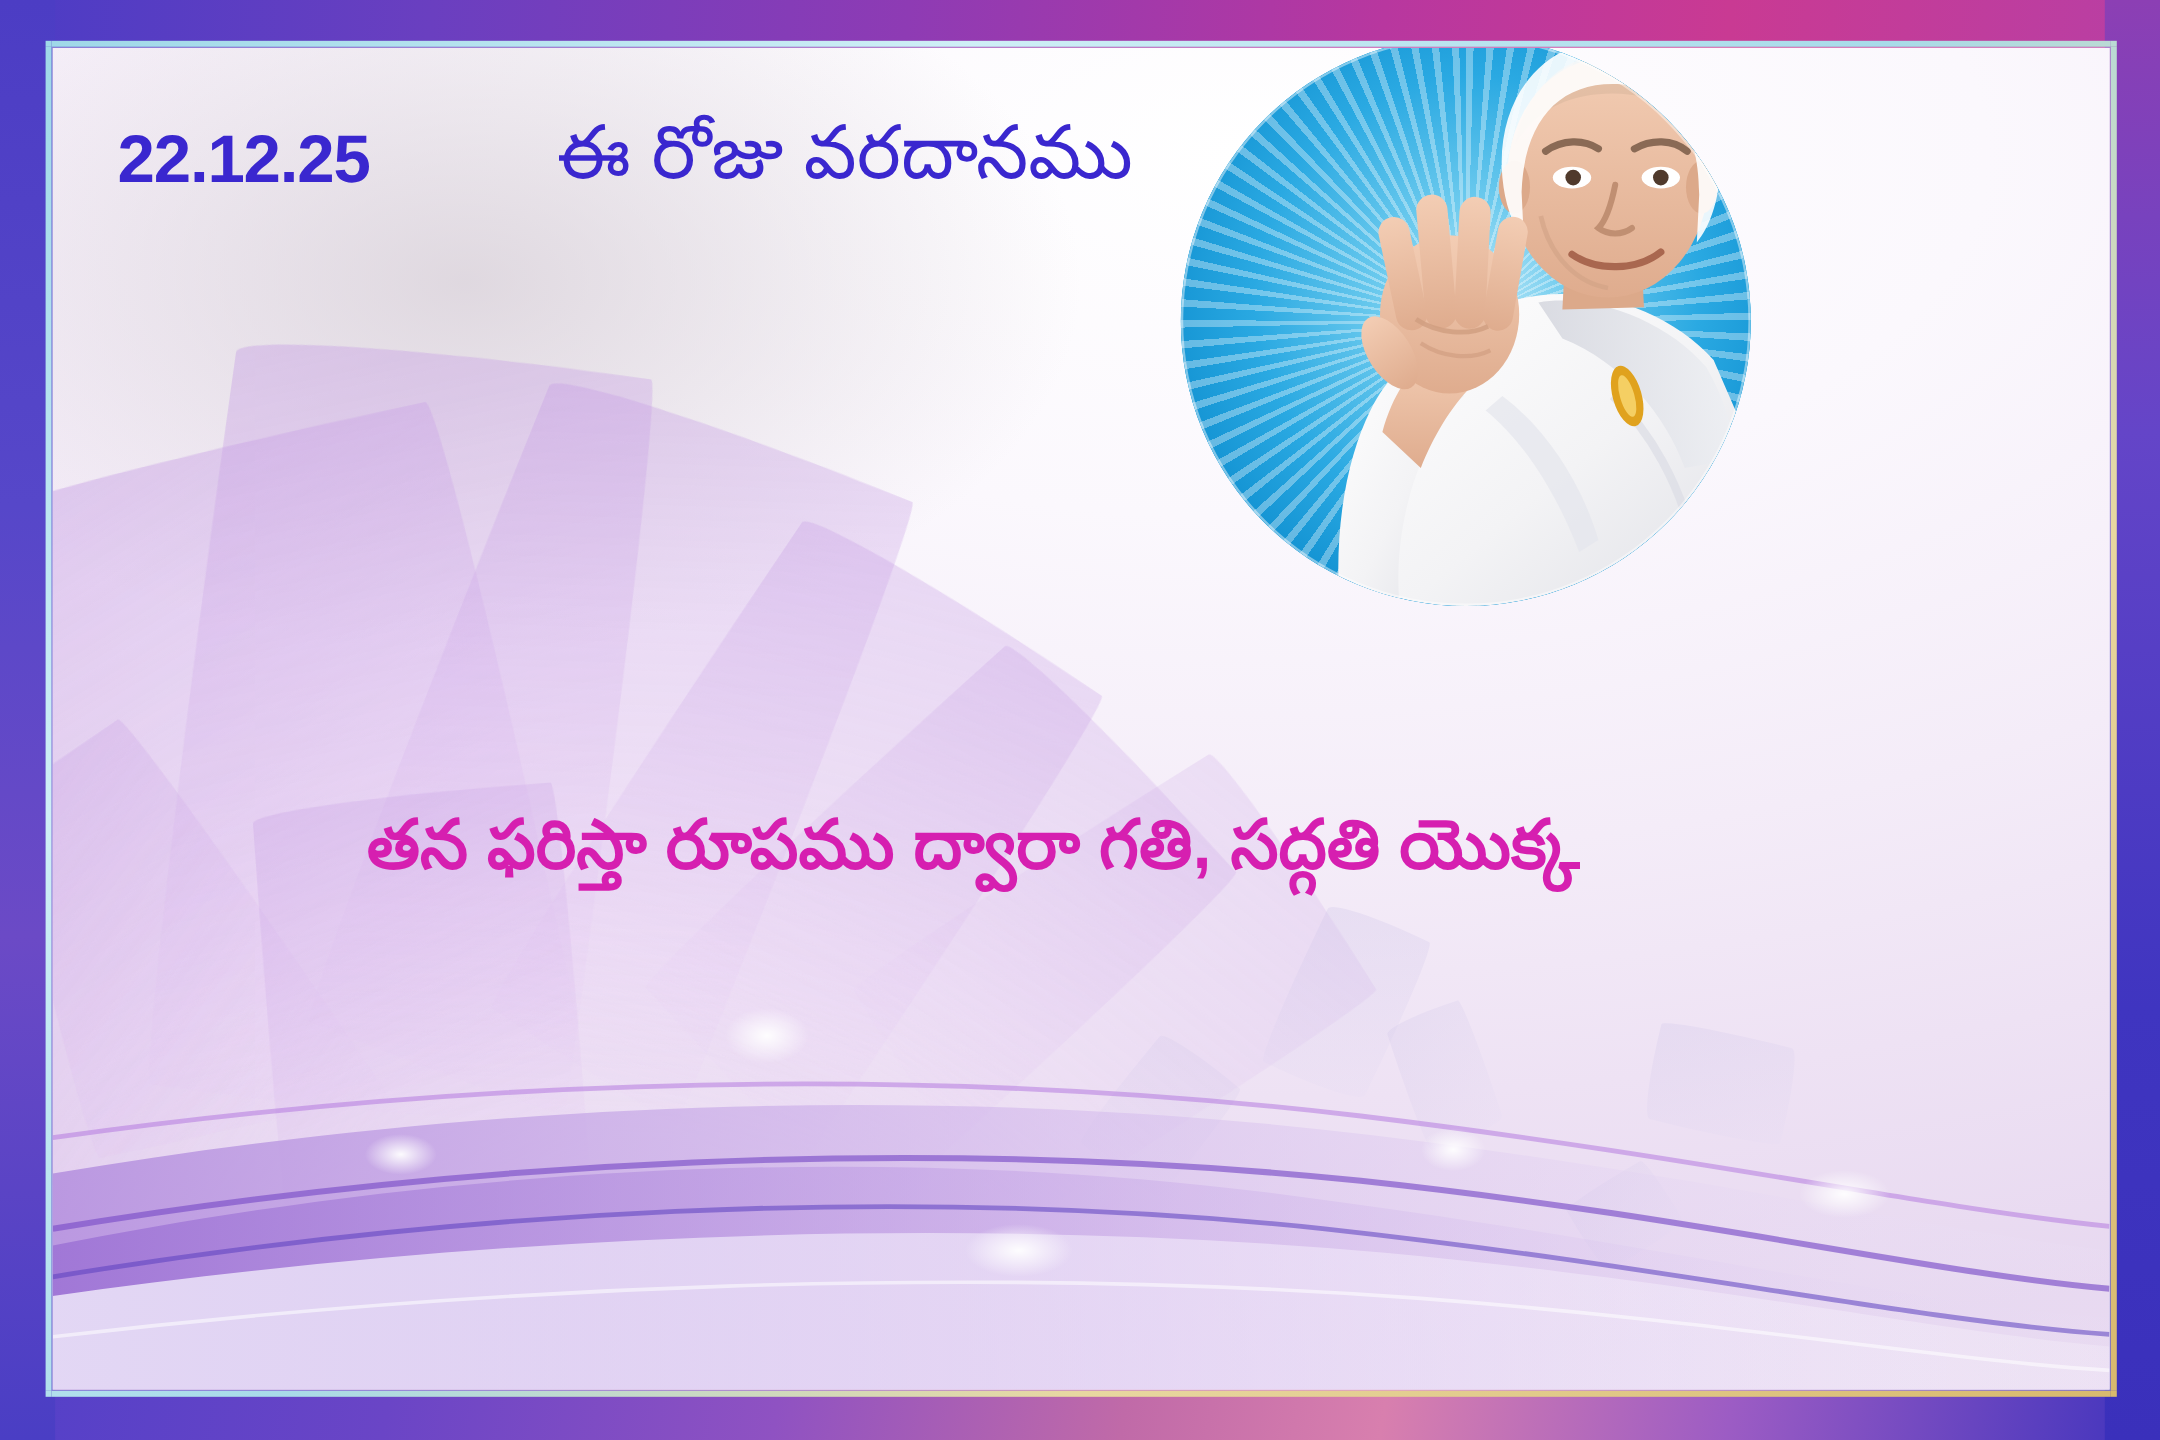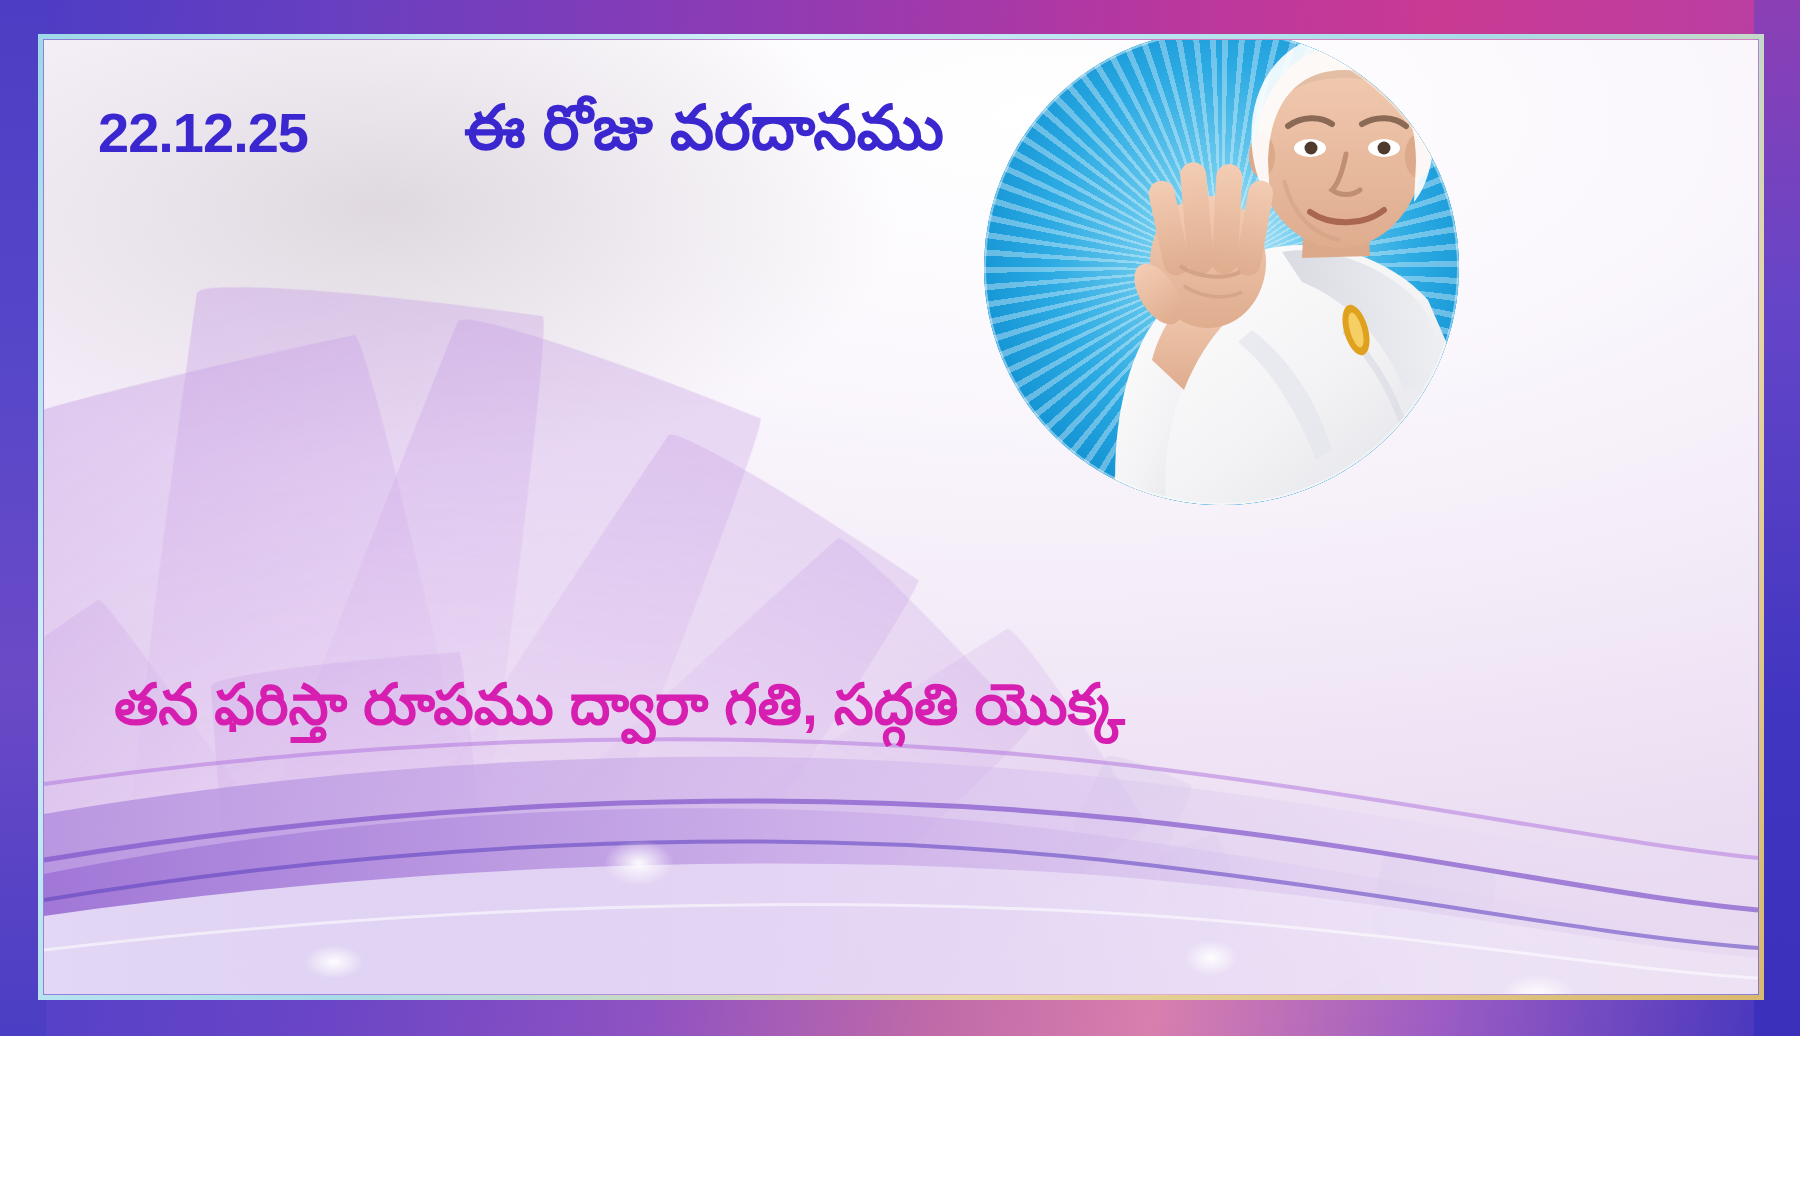--- a/index.html
+++ b/index.html
@@ -3,21 +3,21 @@
 <meta charset="utf-8">
 <style>
   html, body {
     margin: 0;
     padding: 0;
     background: #ffffff;
   }
   #slide {
     position: relative;
     width: 1800px;
-    height: 1036px;
+    height: 1200px;
     overflow: hidden;
     font-family: "Liberation Sans", sans-serif;
   }
 
   
   .frame-outer {
     position: absolute;
     inset: 0;
     background:
       linear-gradient(110deg,
@@ -133,33 +133,33 @@
     font-weight: bold;
     letter-spacing: -1px;
     color: #3a27cf;
     font-family: "Liberation Sans", sans-serif;
     white-space: nowrap;
   }
   .headline {
     position: absolute;
     left: 420px; top: 52px;
     font-size: 62px;
-    font-weight: bold;
+    font-weight: normal;
     color: #3a27cf;
     font-family: "Liberation Sans", sans-serif;
     white-space: nowrap;
     line-height: 1.15;
   }
 
   .body-text {
     position: absolute;
     left: 70px;
     right: 250px;
     top: 620px;
-    text-align: left;
+    text-align: center;
     color: #d61fb0;
     font-size: 57px;
     font-weight: bold;
     line-height: 1.55;
     font-family: "Liberation Sans", sans-serif;
   }
   .body-text .bline { display: block; white-space: nowrap; }
 
   
   .portrait {

